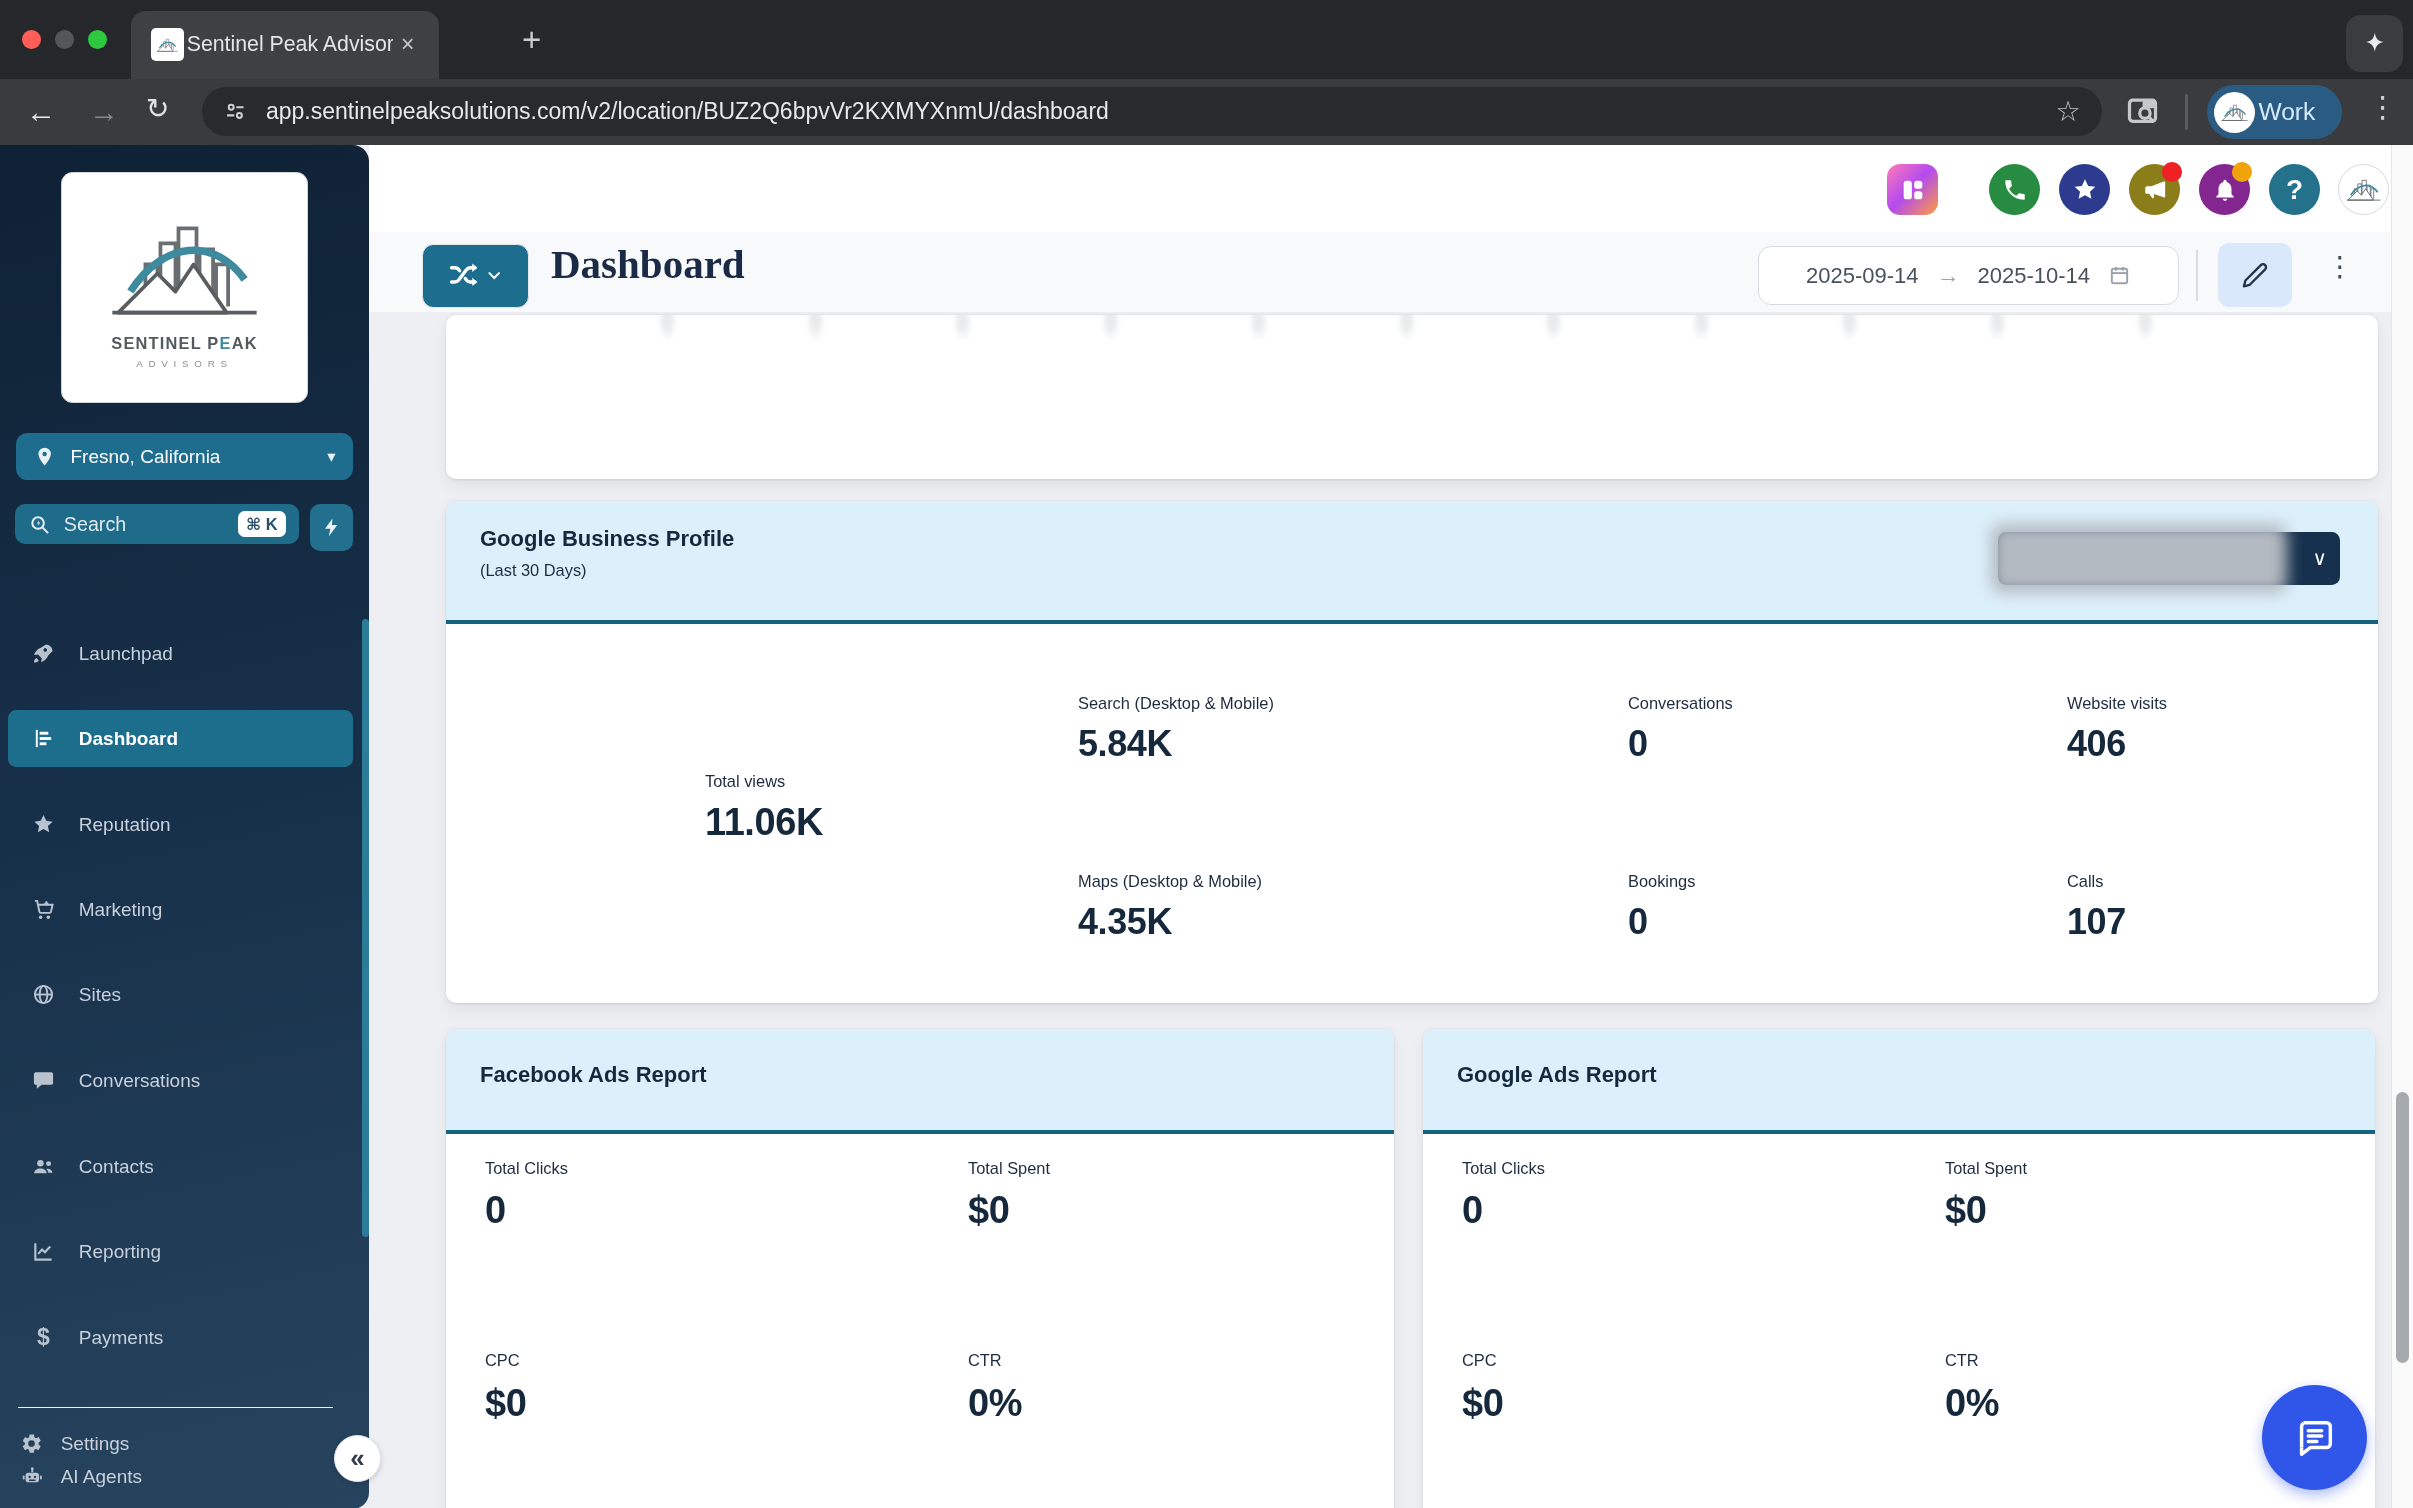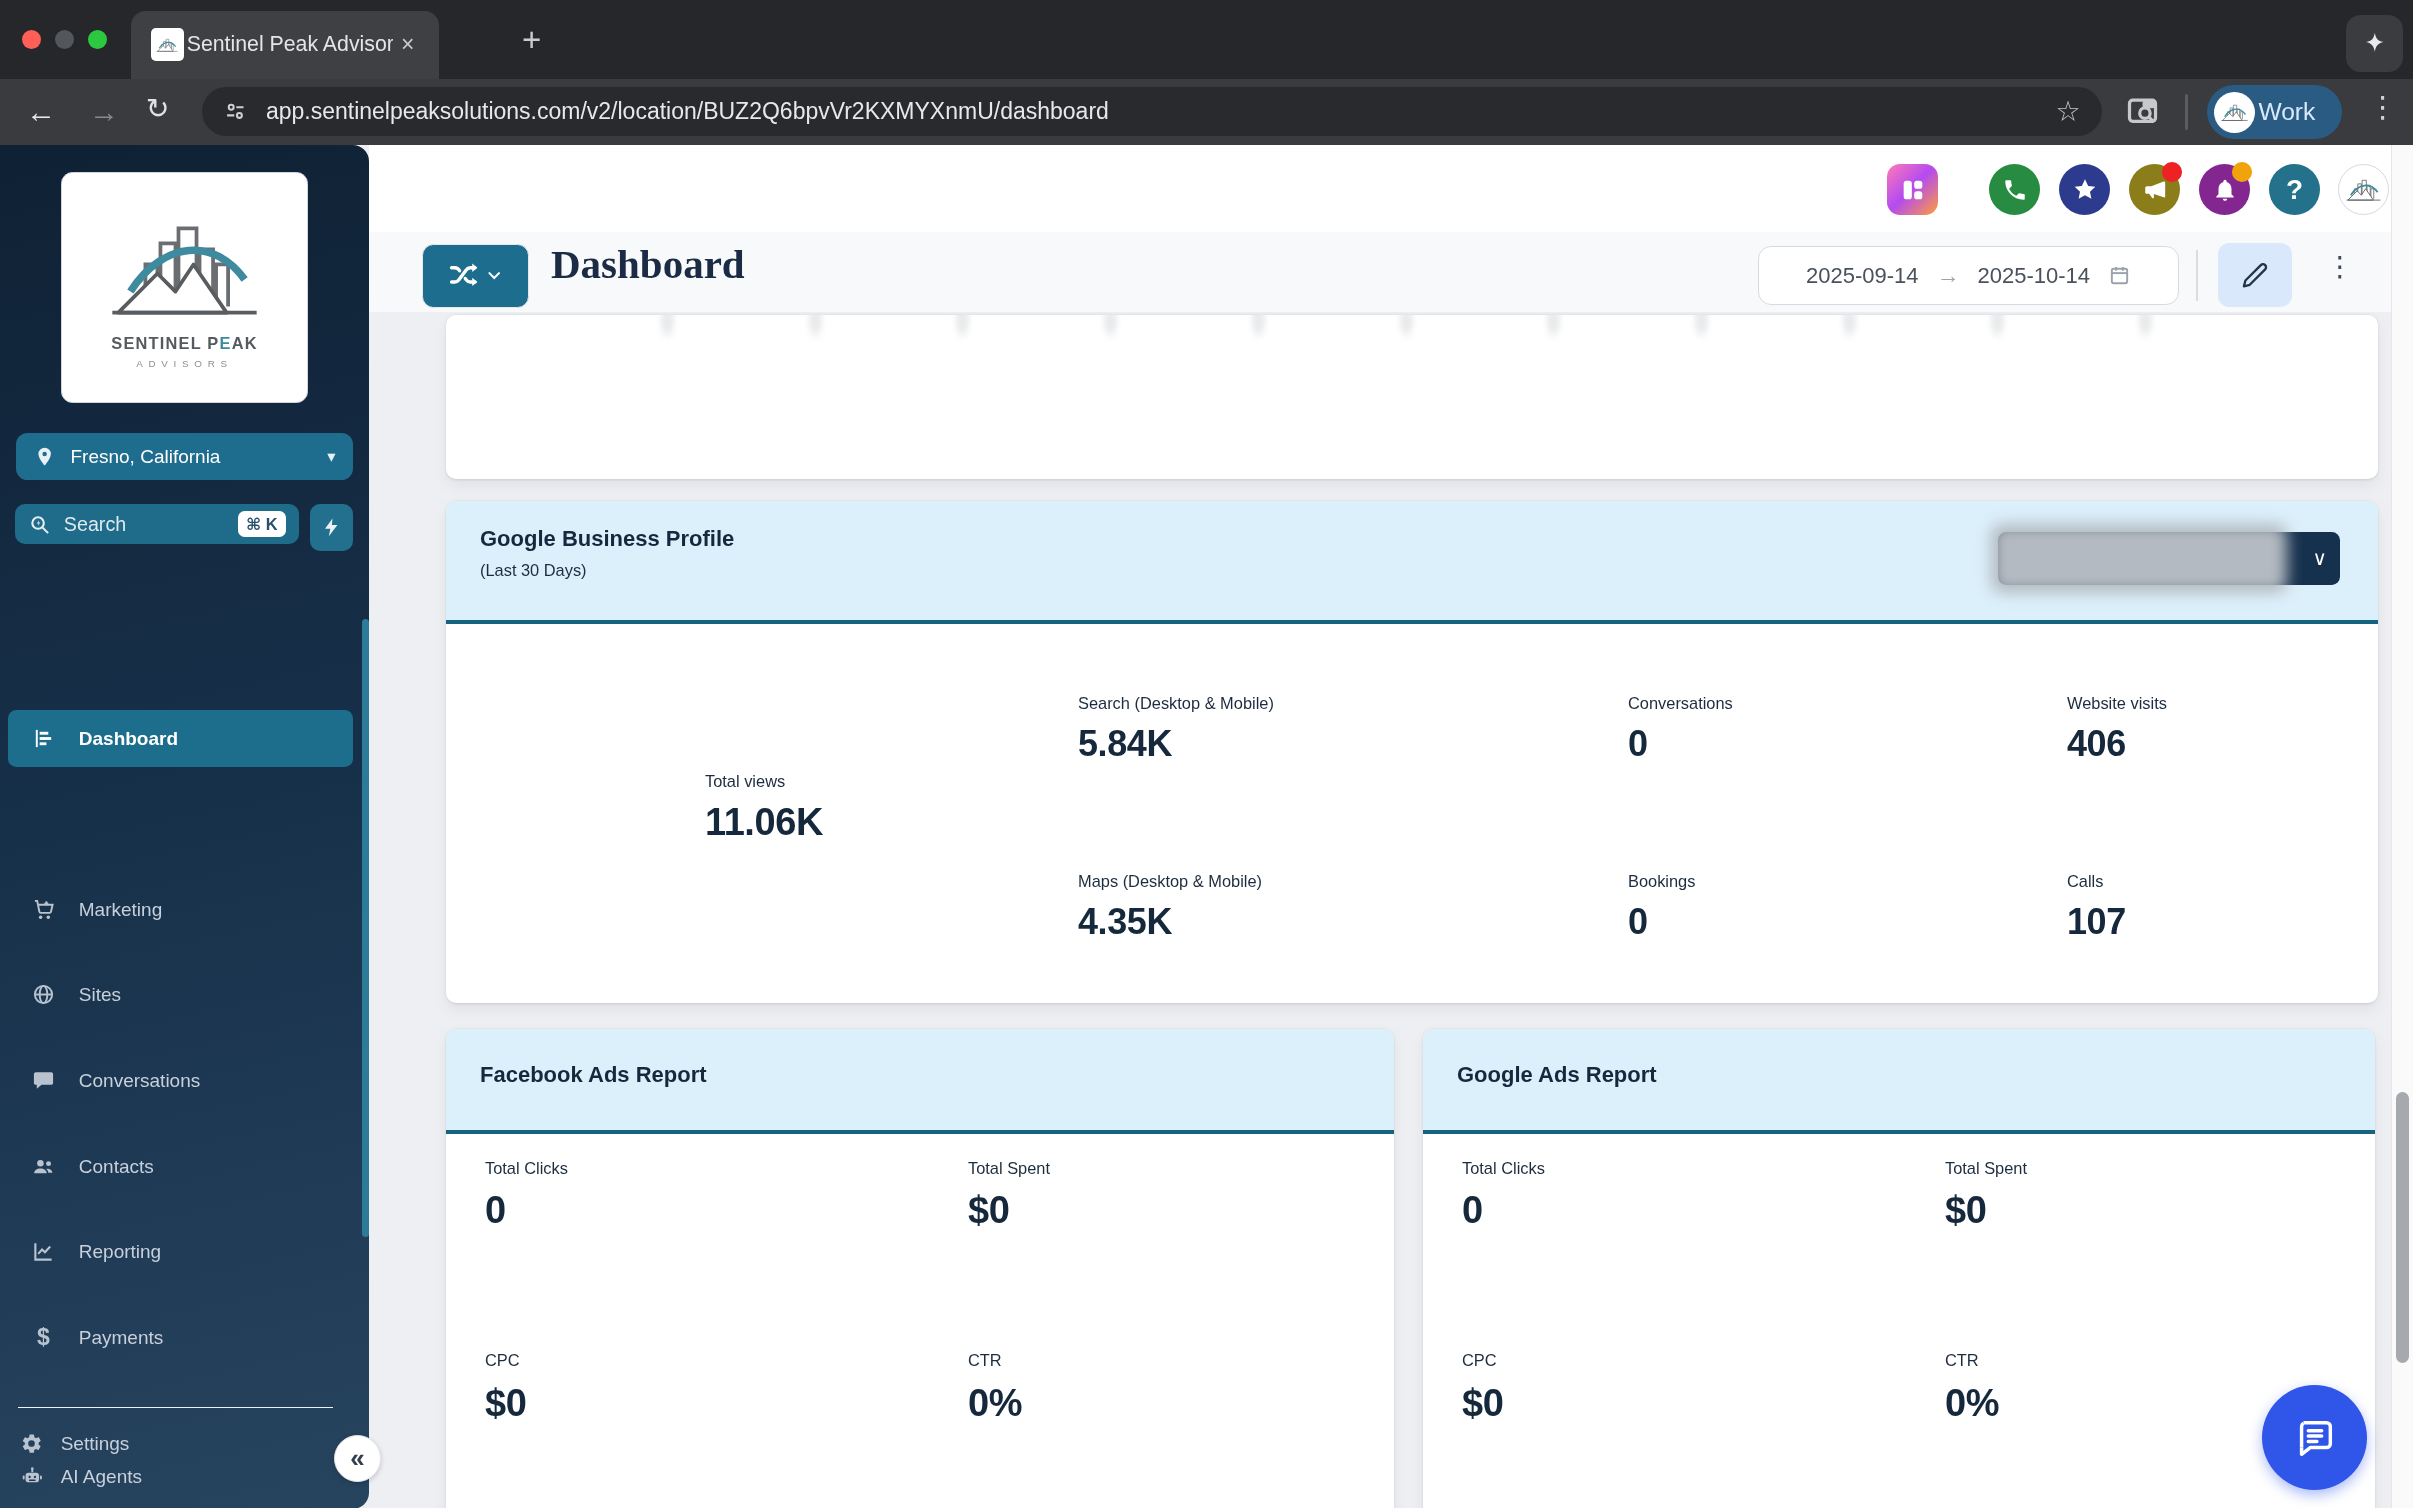--- a/index.html
+++ b/index.html
@@ -238,30 +238,46 @@
         </svg>
         <span class="search-text">Search</span>
         <span class="kbd">⌘ K</span>
       </div>
       <div class="bolt-btn">
         <svg width="21.3" height="24.6" viewBox="0 0 24 24">
           <path d="M13 2L4.5 13.5h6L8.8 22l9.7-12.5h-6.3z" fill="#eaf2f7"></path>
         </svg>
       </div>
 
+      <div class="nav-item" style="top:480px">
+        <span class="nicon">
+          <svg width="23" height="23" viewBox="0 0 24 24">
+              <path d="M14.5 2.5c3.2.4 6.6 2 7 7l-4.4 4.4c-1.5 4-4.8 6.3-7.6 7l.6-4-3.9-3.9-4 .6c.7-2.8 3-6.1 7-7.6L14.5 2.5zm1.2 5.8a1.9 1.9 0 1 0 0 .01zM4.5 17c1.2.3 2.2 1.3 2.5 2.5-1.2 1.4-3.2 1.8-5 2 .2-1.8.6-3.8 2.5-4.5z" fill="currentColor"></path>
+            </svg>
+        </span>
+        <span>Launchpad</span>
+      </div>
       <div class="nav-item active" style="top:565px">
         <span class="nicon">
           <svg width="23" height="23" viewBox="0 0 24 24">
               <path d="M4 3v18h2V3z" fill="currentColor"></path>
               <rect x="8" y="5" width="9" height="3" fill="currentColor"></rect>
               <rect x="8" y="10.5" width="12" height="3" fill="currentColor"></rect>
               <rect x="8" y="16" width="7" height="3" fill="currentColor"></rect>
             </svg>
         </span>
         <span>Dashboard</span>
+      </div>
+      <div class="nav-item" style="top:651px">
+        <span class="nicon">
+          <svg width="23" height="23" viewBox="0 0 24 24">
+              <path d="M12 2l2.9 6.2 6.6.8-4.9 4.5 1.3 6.5L12 16.8 6.1 20l1.3-6.5L2.5 9l6.6-.8z" fill="currentColor"></path>
+            </svg>
+        </span>
+        <span>Reputation</span>
       </div>
       <div class="nav-item" style="top:736px">
         <span class="nicon">
           <svg width="23" height="23" viewBox="0 0 24 24">
               <circle cx="9" cy="20" r="1.8" fill="currentColor"></circle>
               <circle cx="17" cy="20" r="1.8" fill="currentColor"></circle>
               <path d="M3 3h2.4l2.3 11.3c.1.7.7 1.2 1.4 1.2h9.3c.7 0 1.3-.5 1.4-1.2L21.5 7H6.2" fill="none" stroke="currentColor" stroke-width="2"></path>
               <path d="M13 5.5h4M15 3.5v4" stroke="currentColor" stroke-width="1.8"></path>
             </svg>
         </span>

